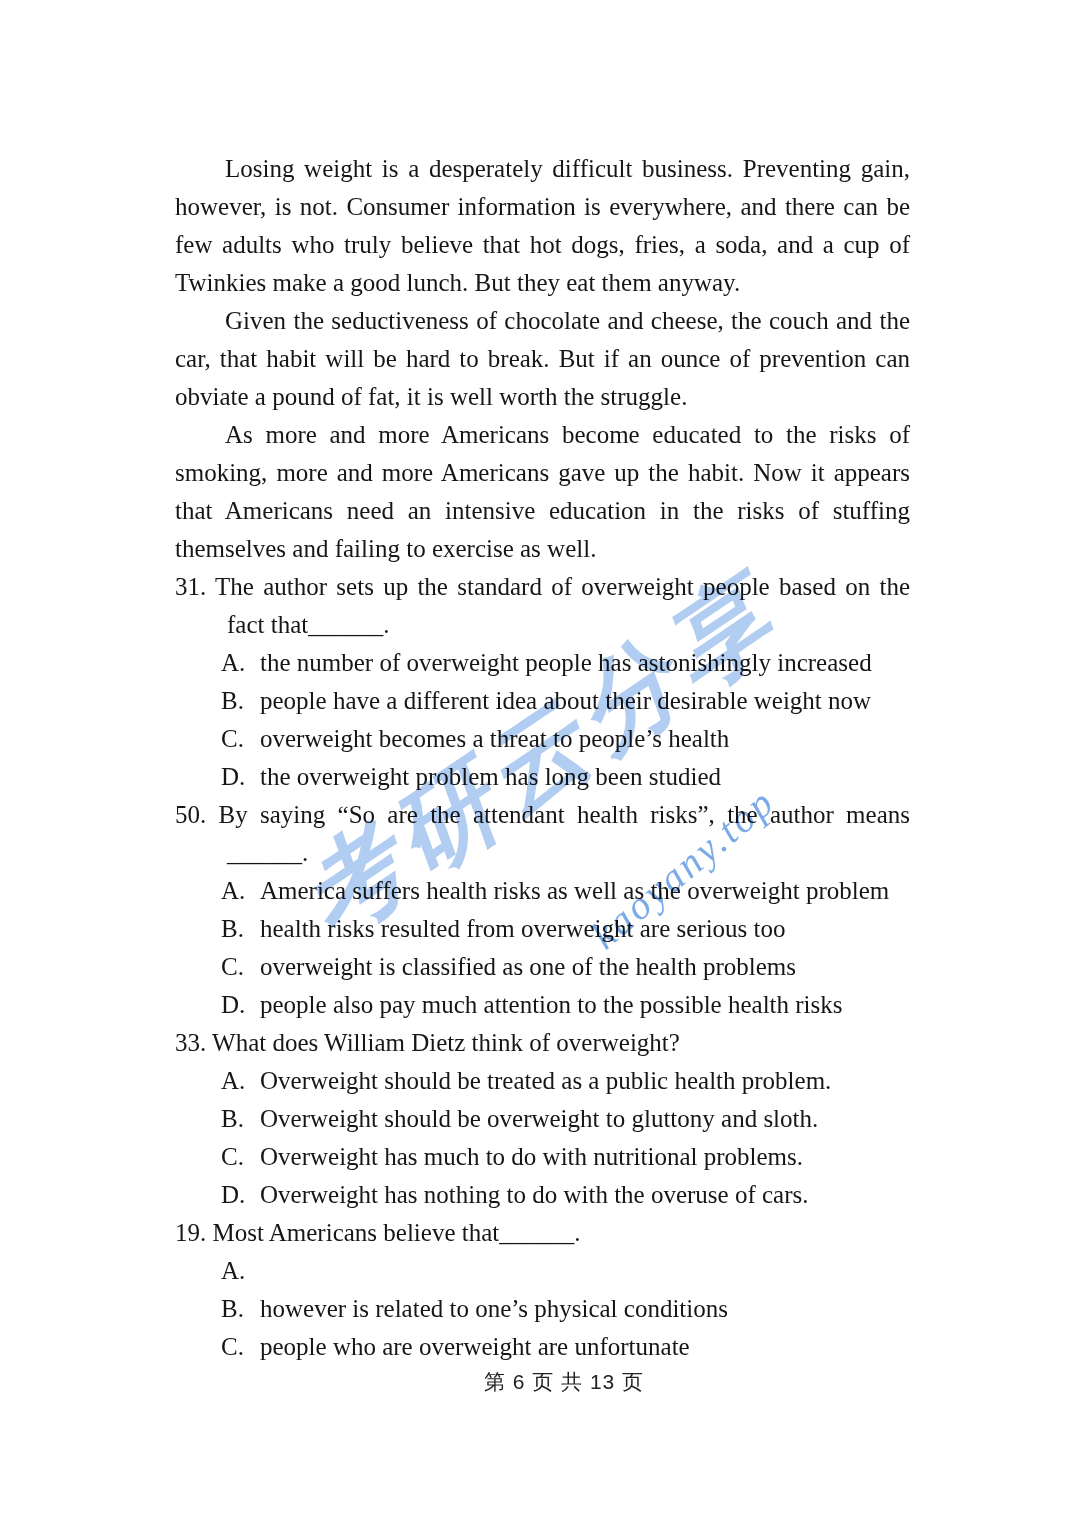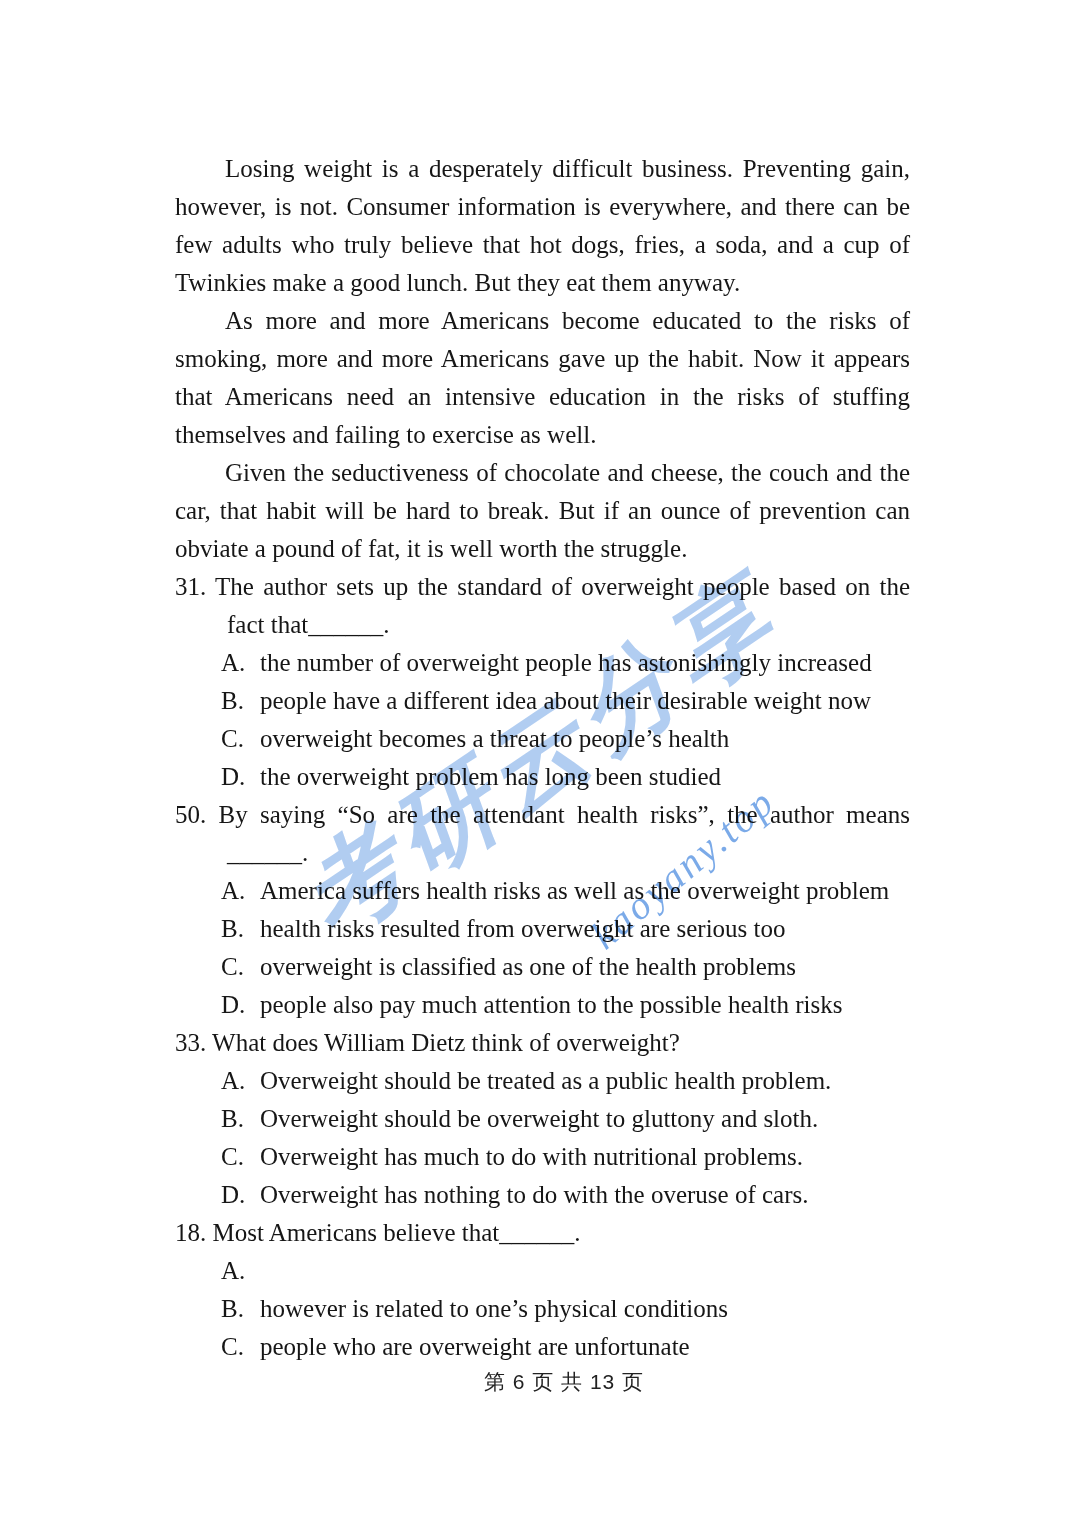--- a/index.html
+++ b/index.html
@@ -76,22 +76,22 @@
 </style>
 </head>
 <body>
 
 <div class="watermark wm-cjk">考研云分享</div>
 <div class="watermark wm-latin">kaoyany.top</div>
 
 <div class="content">
   <div id="passage">
       <p class="para">Losing weight is a desperately difficult business. Preventing gain, however, is not. Consumer information is everywhere, and there can be few adults who truly believe that hot dogs, fries, a soda, and a cup of Twinkies make a good lunch. But they eat them anyway.</p>
+      <p class="para">Given the seductiveness of chocolate and cheese, the couch and the car, that habit will be hard to break. But if an ounce of prevention can obviate a pound of fat, it is well worth the struggle.</p>
       <p class="para">As more and more Americans become educated to the risks of smoking, more and more Americans gave up the habit. Now it appears that Americans need an intensive education in the risks of stuffing themselves and failing to exercise as well.</p>
-      <p class="para">Given the seductiveness of chocolate and cheese, the couch and the car, that habit will be hard to break. But if an ounce of prevention can obviate a pound of fat, it is well worth the struggle.</p>
     </div>
   <div id="questions">
       <div>
         <div class="question">31. The author sets up the standard of overweight people based on the fact that______.</div>
         <div class="opt">
           <span class="marker">A.</span>
           <span class="otext">the number of overweight people has astonishingly increased</span>
         </div>
         <div class="opt">
           <span class="marker">B.</span>
@@ -138,21 +138,21 @@
         <div class="opt">
           <span class="marker">C.</span>
           <span class="otext">Overweight has much to do with nutritional problems.</span>
         </div>
         <div class="opt">
           <span class="marker">D.</span>
           <span class="otext">Overweight has nothing to do with the overuse of cars.</span>
         </div>
       </div>
       <div>
-        <div class="question">18. Most Americans believe that______.</div>
+        <div class="question">19. Most Americans believe that______.</div>
         <div class="opt">
           <span class="marker">A.</span>
         </div>
         <div class="opt">
           <span class="marker">B.</span>
           <span class="otext">however is related to one’s physical conditions</span>
         </div>
         <div class="opt">
           <span class="marker">C.</span>
           <span class="otext">people who are overweight are unfortunate</span>

